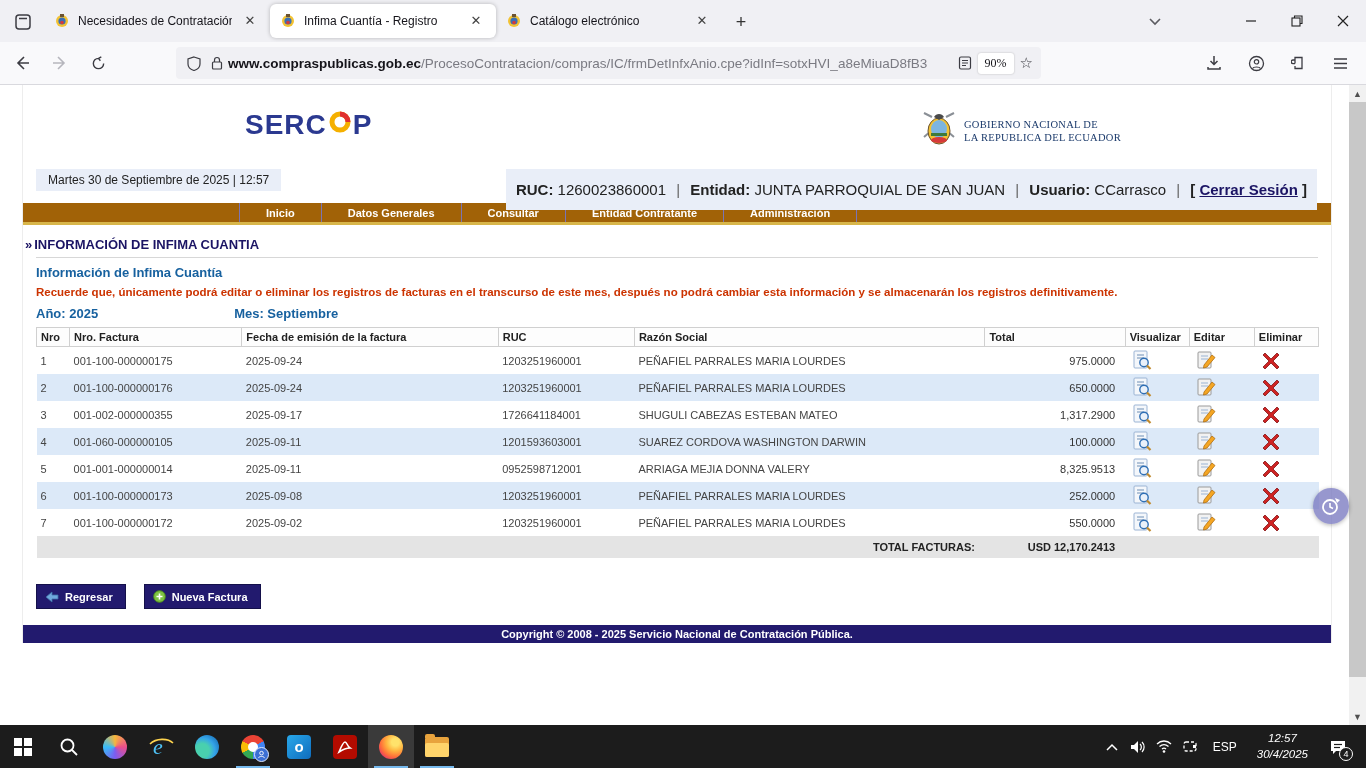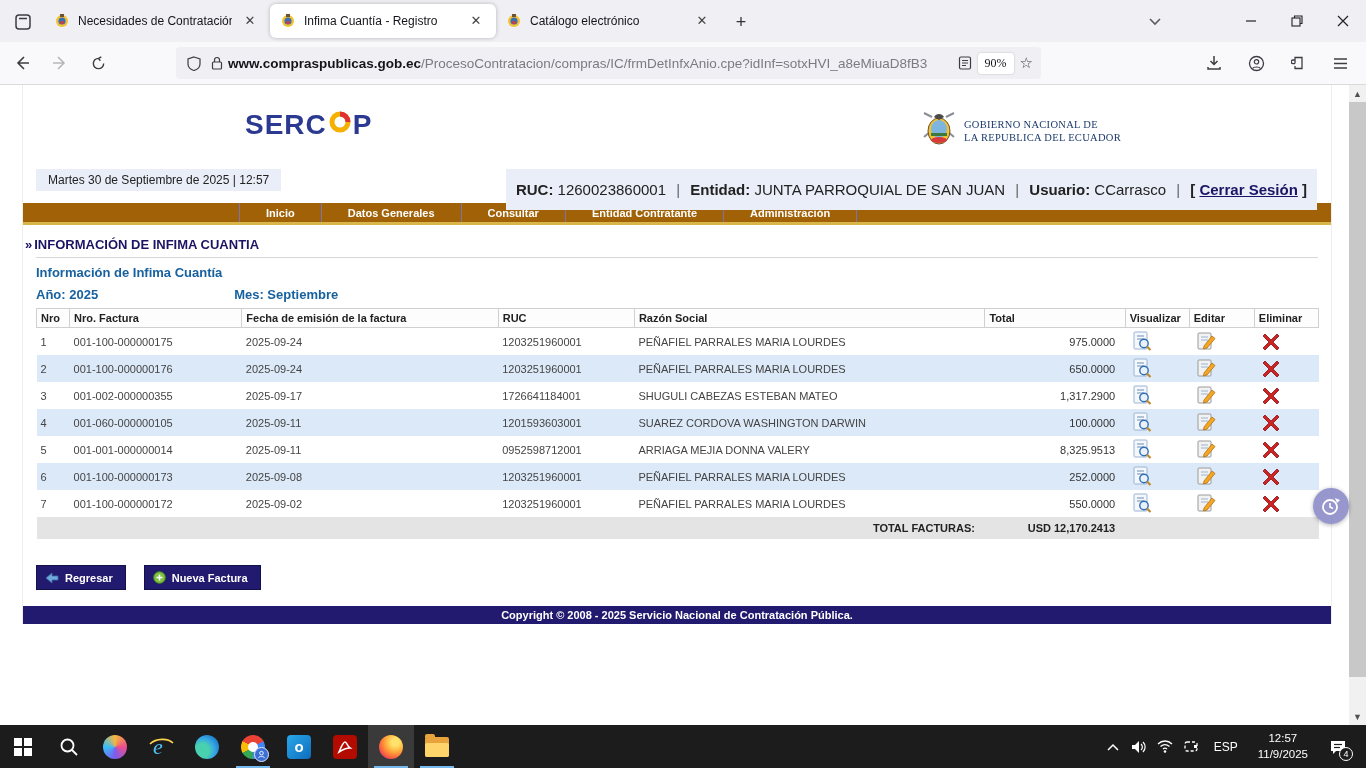--- a/index.html
+++ b/index.html
@@ -105,21 +105,21 @@
   .outlook-ic { border-radius:4px; background:linear-gradient(135deg,#28a8ea,#0f6cbd); color:#fff; font-weight:bold; font-size:15px; }
   .pdf-ic { border-radius:4px; background:#b30b00; }
   .firefox-ic { border-radius:50%; background:radial-gradient(circle at 68% 30%,#ffe26b 0 16%,#ffb43f 38%,#ff7139 62%,#e3306e 85%,#952bb9 100%); }
   .folder-ic { position:relative; width:24px; height:20px; }
   .folder-back { position:absolute; inset:0; background:#e8a33d; border-radius:2px; }
   .folder-back::before { content:""; position:absolute; top:-3px; left:0; width:10px; height:4px; background:#e8a33d; border-radius:2px 2px 0 0; }
   .folder-front { position:absolute; left:0; bottom:0; width:24px; height:14px; background:#ffd46b; border-radius:2px; }
   .tray { margin-left:auto; display:flex; align-items:center; padding-right:8px; }
   .tray-ic { width:26px; height:43px; display:flex; align-items:center; justify-content:center; color:#fff; }
   .tray-lang { font-size:12px; padding:0 10px; }
-  .tray-clock { font-size:11.5px; text-align:center; line-height:1.35; padding:0 10px; }
+  .tray-clock { font-size:11.5px; text-align:center; line-height:1.35; padding:0 10px;font-style:italic; }
   .tray-notif { position:relative; width:40px; height:43px; display:flex; align-items:center; justify-content:center; }
   .notif-badge { position:absolute; right:5px; bottom:7px; width:14px; height:14px; border-radius:50%; background:#1c1c1c; border:1px solid #fff; color:#fff; font-size:9px; display:flex; align-items:center; justify-content:center; }
 </style>
 </head>
 <body>
 
 <div class="tabbar">
   <div class="fxview">
     <svg width="18" height="18" viewBox="0 0 18 18">
         <rect x="2" y="2" width="14" height="14" rx="3" fill="none" stroke="#3c3c43" stroke-width="1.5"></rect>
@@ -304,20 +304,21 @@
       <div class="mi">Datos Generales</div>
       <div class="mi">Consultar</div>
       <div class="mi">Entidad Contratante</div>
       <div class="mi">Administración</div>
     </div>
     <div class="goldline"></div>
 
     <div class="content">
       <div class="crumb"><span class="chev">»</span><span>INFORMACIÓN DE INFIMA CUANTIA</span></div>
       <div class="sec-title">Información de Infima Cuantía</div>
+      <div class="warning">Recuerde que, únicamente podrá editar o eliminar los registros de facturas en el transcurso de este mes, después no podrá cambiar esta información y se almacenarán los registros definitivamente.</div>
       <div class="ym-row">
         <span class="ym">Año: 2025</span>
         <span class="ym month">Mes: Septiembre</span>
       </div>
 
       <table class="inv">
         <colgroup>
           <col style="width:33px">
             <col style="width:172px">
             <col style="width:256px">
@@ -692,21 +693,21 @@
     </div>
     <div class="tray-ic">
       <svg width="16" height="13" viewBox="0 0 16 13">
           <rect x="2" y="2" width="12" height="9" rx="2" fill="none" stroke="#fff" stroke-width="1.3" stroke-dasharray="3 2"></rect>
           <rect x="11" y="5" width="3" height="3" fill="#fff"></rect>
         </svg>
     </div>
     <div class="tray-lang">ESP</div>
     <div class="tray-clock">
       <div>12:57</div>
-      <div>11/9/2025</div>
+      <div>30/4/2025</div>
     </div>
     <div class="tray-notif">
       <svg width="18" height="16" viewBox="0 0 18 16">
           <path d="M2 2 H16 V12 H7 L4 15 V12 H2 Z" fill="#fff"></path>
           <line x1="5" y1="5.5" x2="13" y2="5.5" stroke="#1c1c1c" stroke-width="1.2"></line>
           <line x1="5" y1="8.5" x2="11" y2="8.5" stroke="#1c1c1c" stroke-width="1.2"></line>
         </svg>
       <div class="notif-badge">4</div>
     </div>
   </div>

